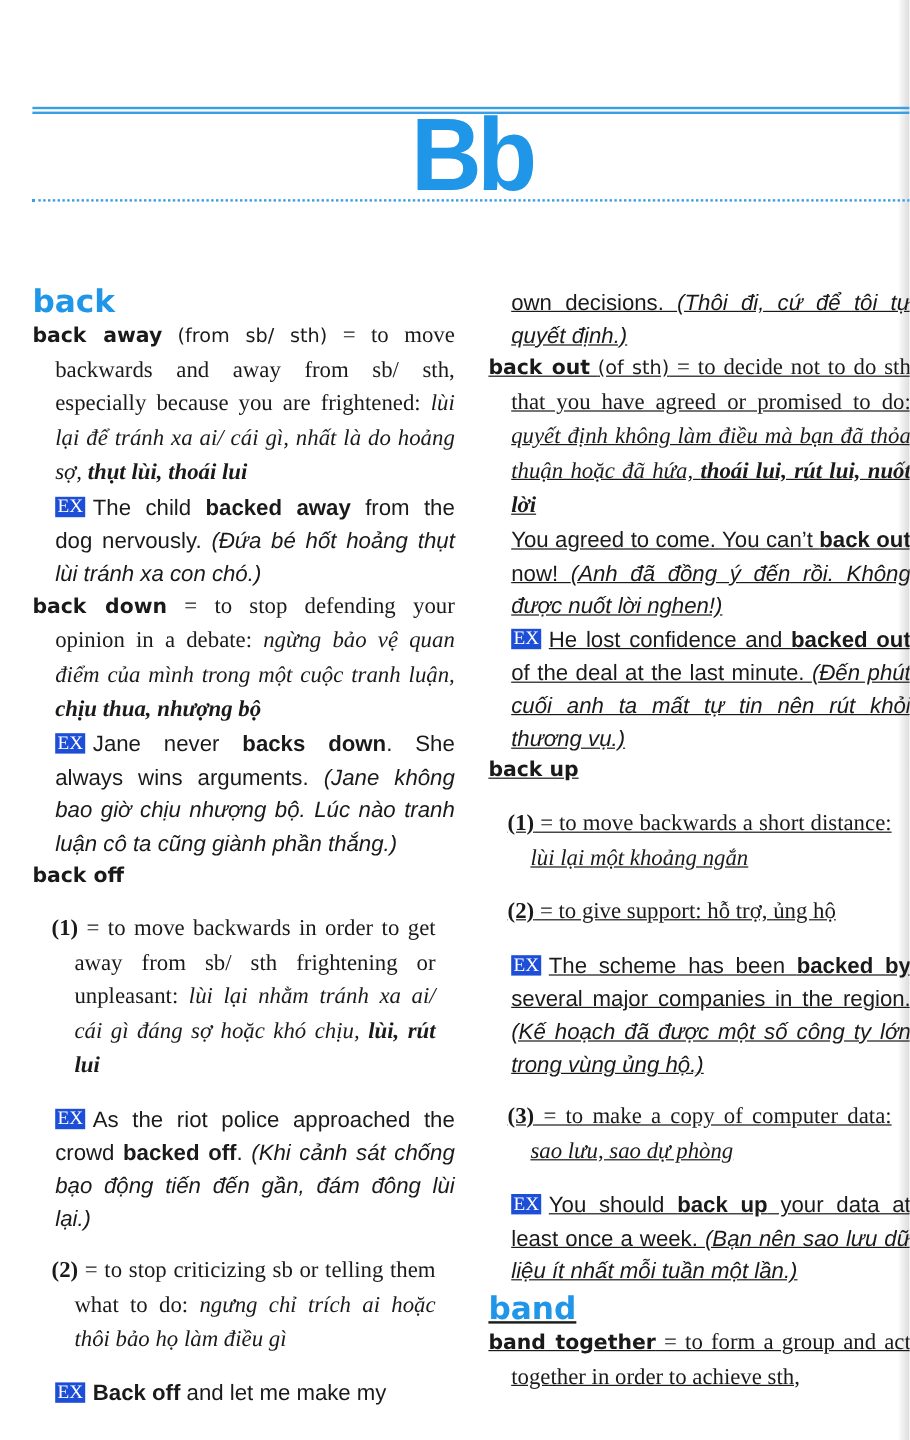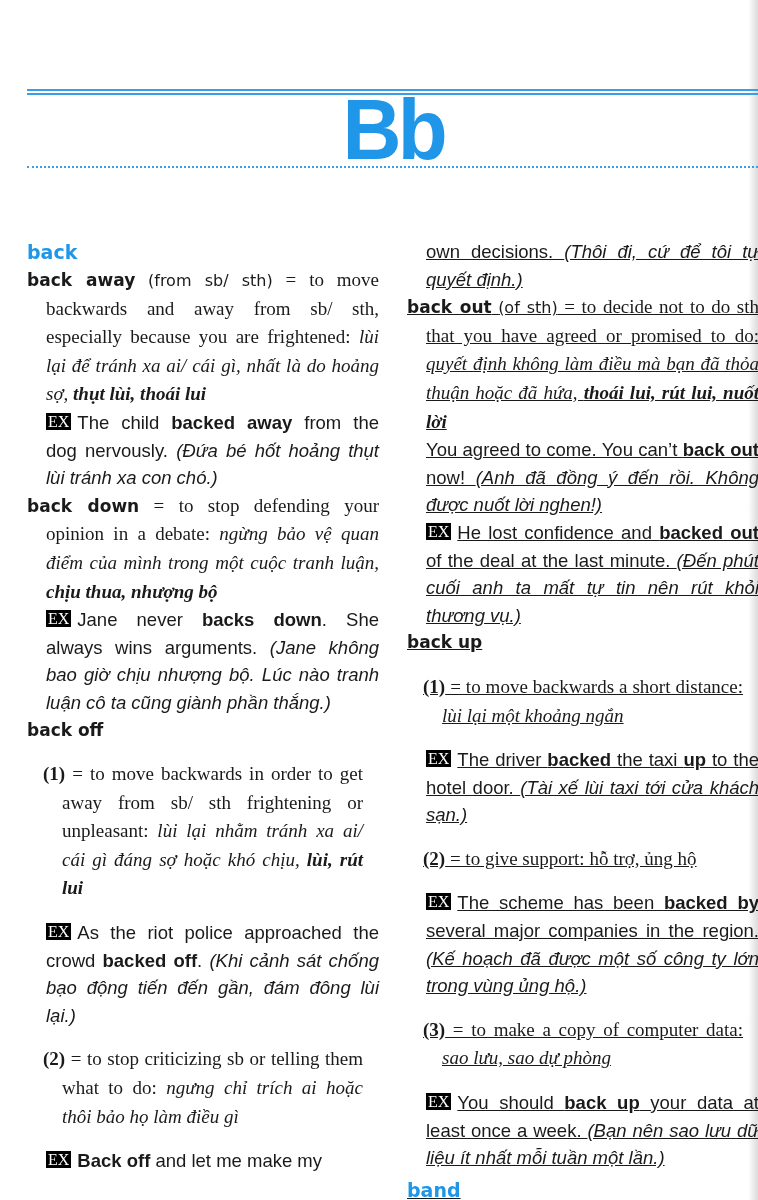--- a/index.html
+++ b/index.html
@@ -28,39 +28,39 @@
     border-top: 2px dotted #3a9ee6;
   }
   .col {
     position: absolute; top: 238px; width: 352px;
     font-size: 18.5px; line-height: 27.6px;
   }
   .col-left { left: 27px; }
   .col-right { left: 407px; width: 352px; text-decoration: underline; }
   .head {
     font-family: "DejaVu Sans", sans-serif; font-weight: 700;
-    font-size: 19px; color: #1f96e8; margin: 0; line-height: 28px;
+    font-size: 26px; color: #1f96e8; margin: 0; line-height: 28px;
   }
   .entry { margin: 0; text-align: justify; padding-left: 19px; text-indent: -19px; }
   .phr {
     font-family: "DejaVu Sans", sans-serif; font-weight: 700; font-size: 17px;
   }
   .note { font-family: "DejaVu Sans", sans-serif; font-size: 16px; }
   .def { font-family: "Liberation Serif", serif; font-size: 19px; }
   .vi { font-family: "Liberation Serif", serif; font-style: italic; font-size: 19px; }
   .vib { font-family: "Liberation Serif", serif; font-style: italic; font-weight: 700; font-size: 19px; }
   .num { font-family: "Liberation Serif", serif; font-weight: 700; font-size: 19px; }
   .ex {
     margin: 0; padding-left: 19px; text-align: justify;
     font-family: "Liberation Sans", sans-serif; font-size: 18.5px;
   }
   .ex b { font-weight: 700; }
   .ex .tr { font-style: italic; }
   .badge {
-    display: inline-block; background: #000000; color: #ffffff;
+    display: inline-block; background: #1d4ed8; color: #ffffff;
     font-family: "Liberation Serif", serif; font-size: 16px; line-height: 16px;
     padding: 1px 2px 0 2px; margin-right: 6px; vertical-align: 2px;
   }
   .sub { margin: 16px; padding-left: 19px; text-indent: -19px; text-align: justify; }
 </style>
 </head>
 <body>
 
 <div class="page-edge"></div>
 
@@ -98,21 +98,20 @@
     <span class="phr">back out</span>
     <span class="note">(of sth)</span><span class="def"> = to decide not to do sth that you have agreed or promised to do: </span><span class="vi">quyết định không làm điều mà bạn đã thỏa thuận hoặc đã hứa, </span><span class="vib">thoái lui, rút lui, nuốt lời</span>
   </p>
   <p class="ex"><span>You agreed to come. You can’t </span><b>back out</b><span> now! </span><span class="tr">(Anh đã đồng ý đến rồi. Không được nuốt lời nghen!)</span></p>
   <p class="ex"><span class="badge">EX</span><span>He lost confidence and </span><b>backed out</b><span> of the deal at the last minute. </span><span class="tr">(Đến phút cuối anh ta mất tự tin nên rút khỏi thương vụ.)</span></p>
 
   <p class="entry">
     <span class="phr">back up</span>
   </p>
   <p class="sub"><span class="num">(1)</span><span class="def"> = to move backwards a short distance: </span><span class="vi">lùi lại một khoảng ngắn</span></p>
-  <p class="ex"><span class="badge">EX</span><span>The driver </span><b>backed</b><span> the taxi </span><b>up</b><span> to the hotel door. </span><span class="tr">(Tài xế lùi taxi tới cửa khách sạn.)</span></p>
   <p class="sub"><span class="num">(2)</span><span class="def"> = to give support: hỗ trợ, ủng hộ</span></p>
   <p class="ex"><span class="badge">EX</span><span>The scheme has been </span><b>backed by</b><span> several major companies in the region. </span><span class="tr">(Kế hoạch đã được một số công ty lớn trong vùng ủng hộ.)</span></p>
   <p class="sub"><span class="num">(3)</span><span class="def"> = to make a copy of computer data: </span><span class="vi">sao lưu, sao dự phòng</span></p>
   <p class="ex"><span class="badge">EX</span><span>You should </span><b>back up</b><span> your data at least once a week. </span><span class="tr">(Bạn nên sao lưu dữ liệu ít nhất mỗi tuần một lần.)</span></p>
 
   <p class="head" style="margin-top:4px;">band</p>
   <p class="entry">
     <span class="phr">band together</span><span class="def"> = to form a group and act together in order to achieve sth,</span>
   </p>
 </div>

